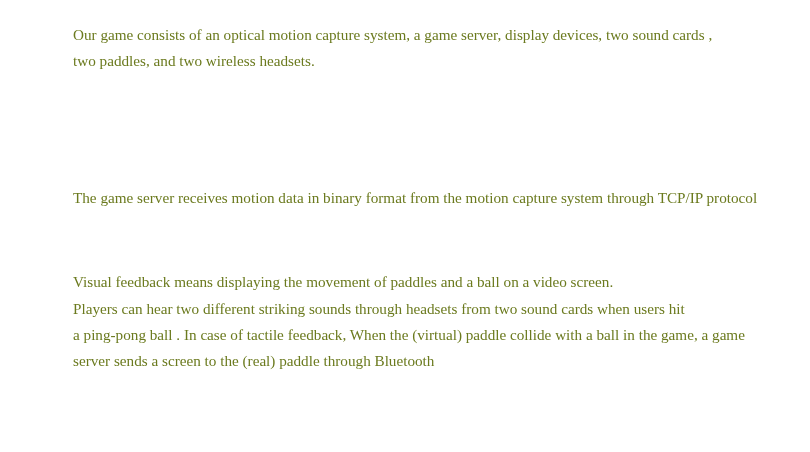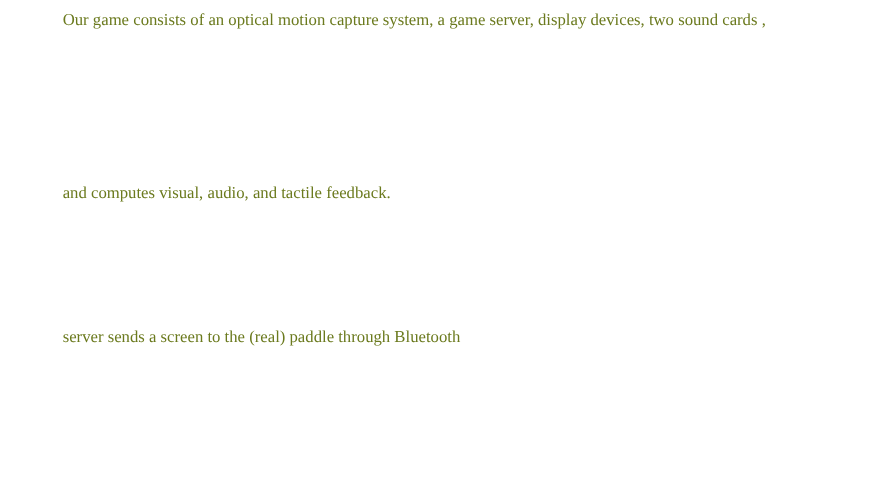--- a/index.html
+++ b/index.html
@@ -19,54 +19,53 @@
     height: 452px;
     box-sizing: border-box;
     padding: 6px 30px 0 57px;
   }
   .doc-body {
     color: #6b7a1e;
     font-size: 15.2px;
     line-height: 26.2px;
   }
   .para {
-    margin: 0;
+    margin: 16px;
   }
   .line {
     white-space: pre-wrap;
   }
   .spacer {
     height: 26.2px;
   }
 </style>
 </head>
 <body>
 
 <div class="page">
   <div class="doc-body" style="color: rgb(107, 122, 30);">
 
     <p class="para">
       <span class="line">Our game consists of an optical motion capture system, a game server, display devices, two sound cards ,</span><br>
-      <br>
+      <span class="line">two paddles, and two wireless headsets.</span><br>
       <br>
     </p>
 
     <div class="spacer"></div>
 
 
     <div class="spacer"></div>
 
     <p class="para">
-      <br>
-      <span class="line">and computes visual, audio, and tactile feedback.</span>
+      <span class="line">The game server receives motion data in binary format from the motion capture system through TCP/IP protocol</span><br>
     </p>
 
     <div class="spacer"></div>
 
     <p class="para">
-      <br>
-      <br>
-      <br>
+      <span class="line">Visual feedback means displaying the movement of paddles and a ball on a video screen.</span><br>
+      <span class="line">Players can hear two different striking sounds through headsets from two sound cards when users hit</span><br>
+      <span class="line">a ping-pong ball . In case of tactile feedback, When the (virtual) paddle collide with a ball in the game, a game</span><br>
       <span class="line">server sends a screen to the (real) paddle through Bluetooth</span><br>
     </p>
 
   </div>
 </div>
 
 </body></html>

